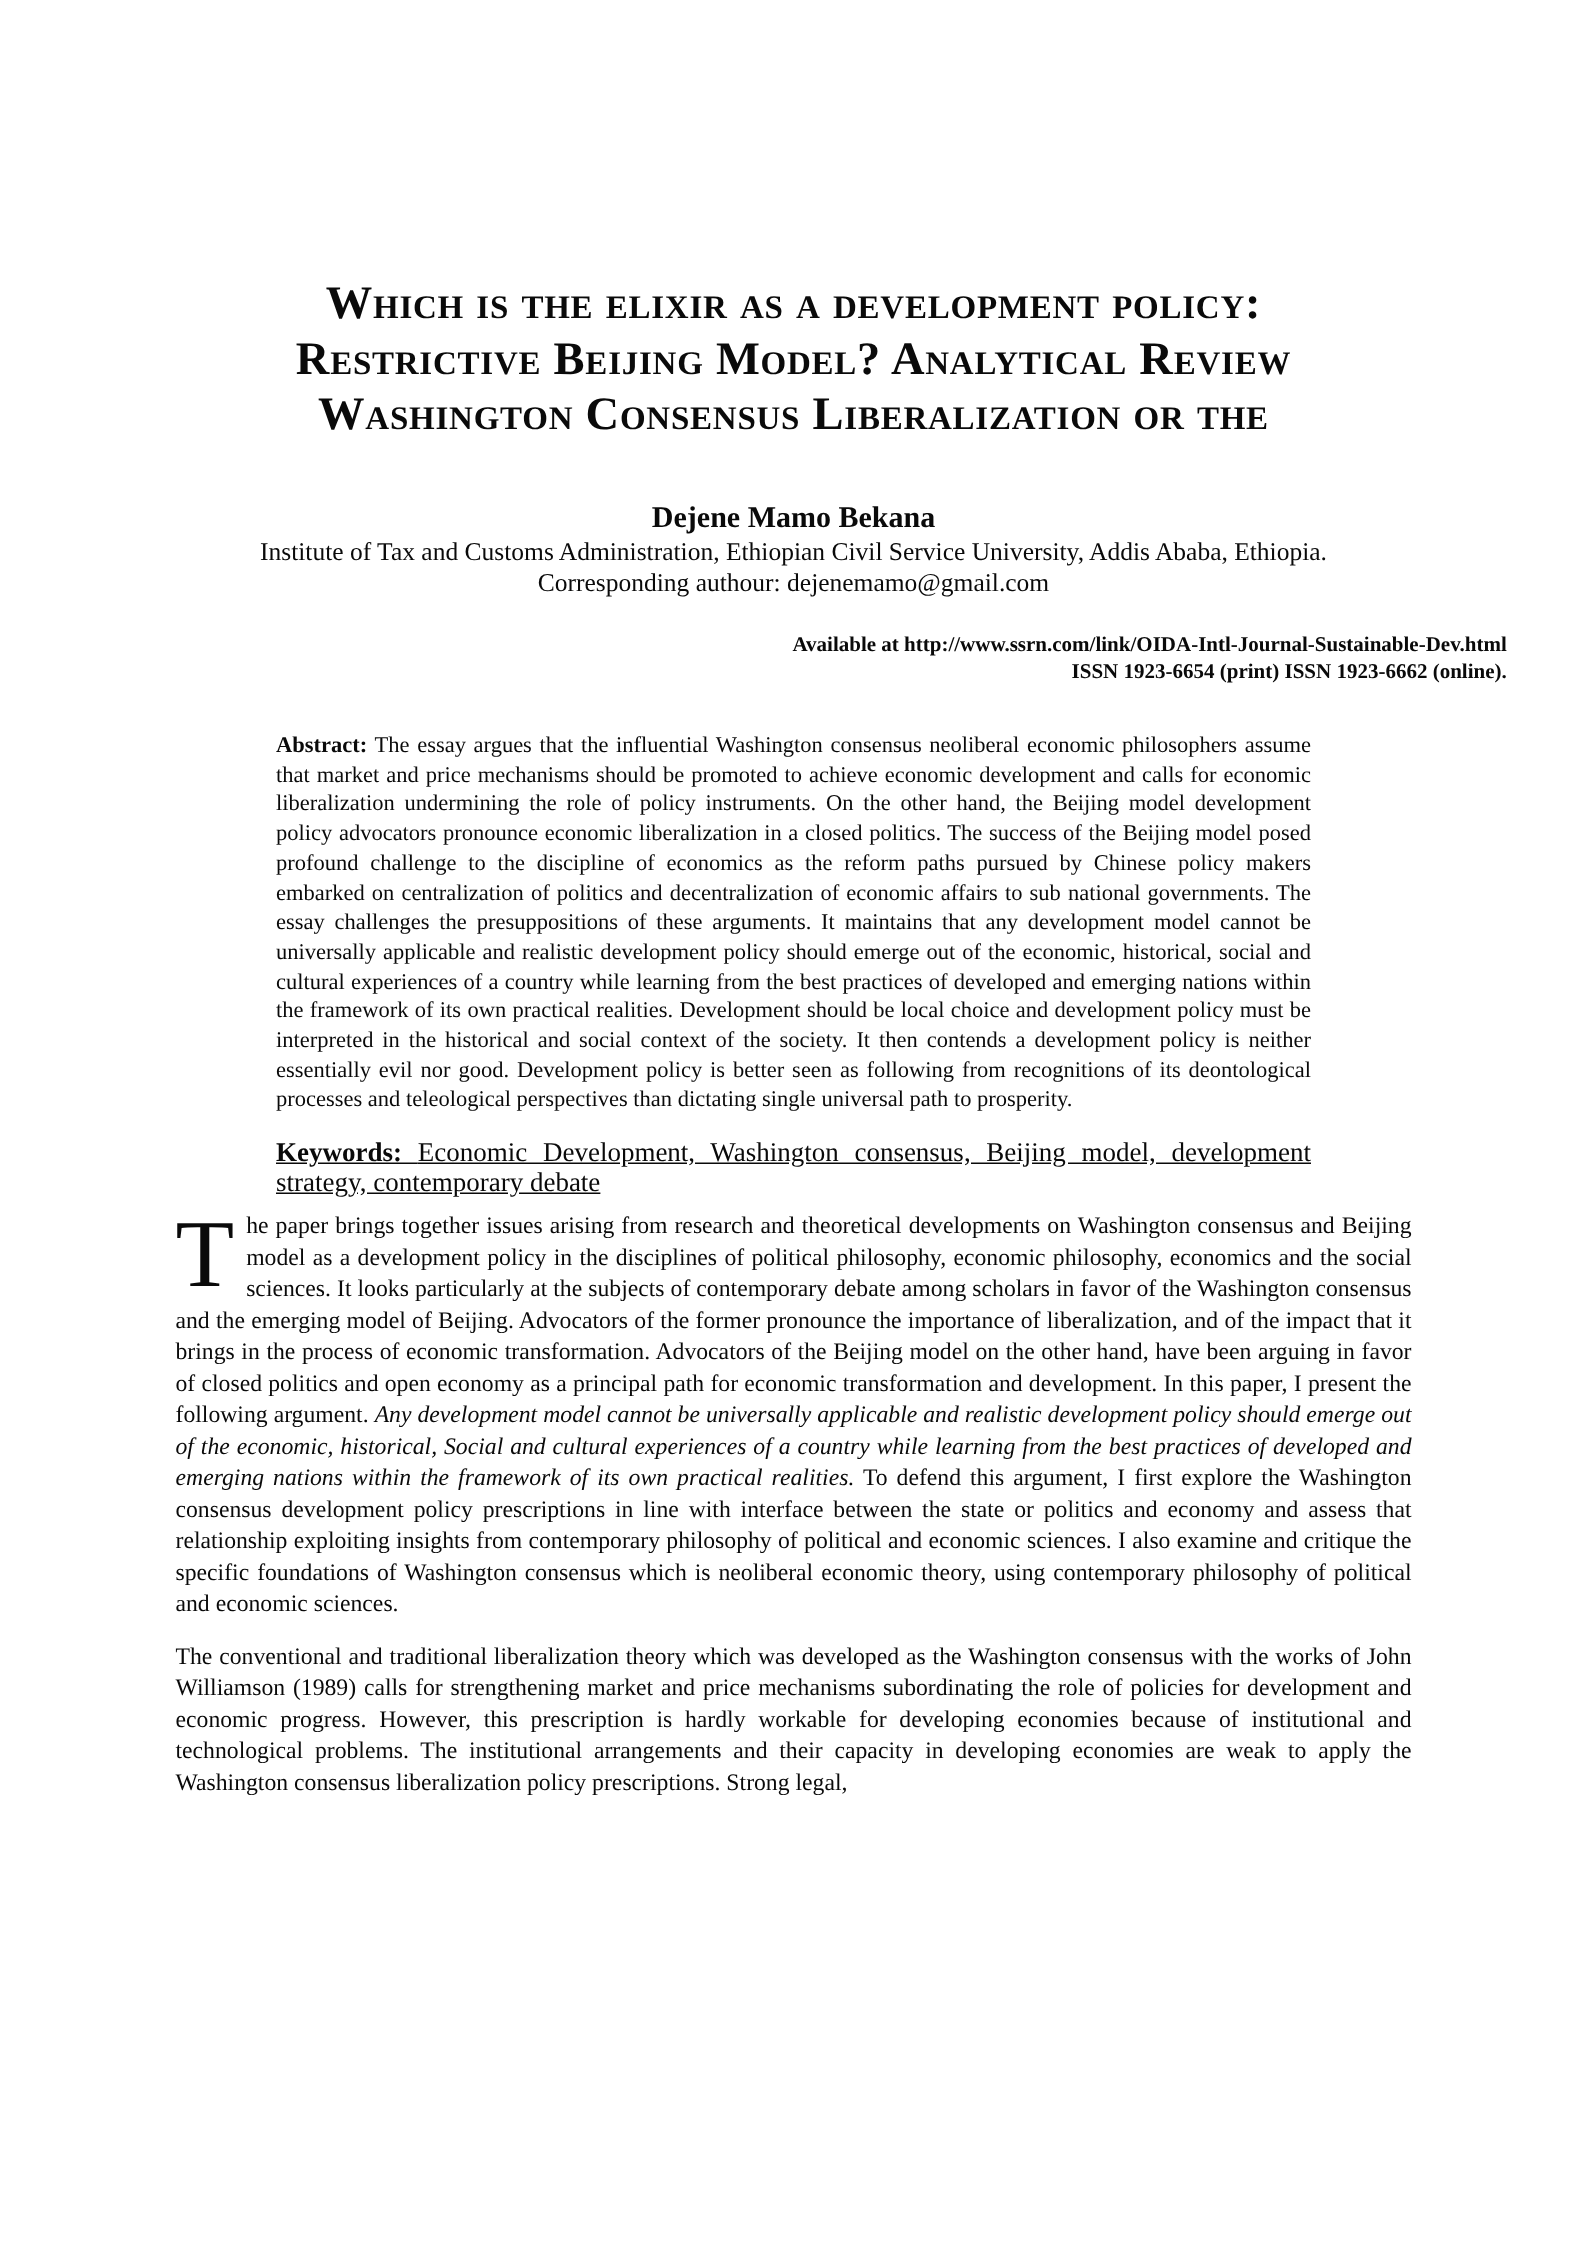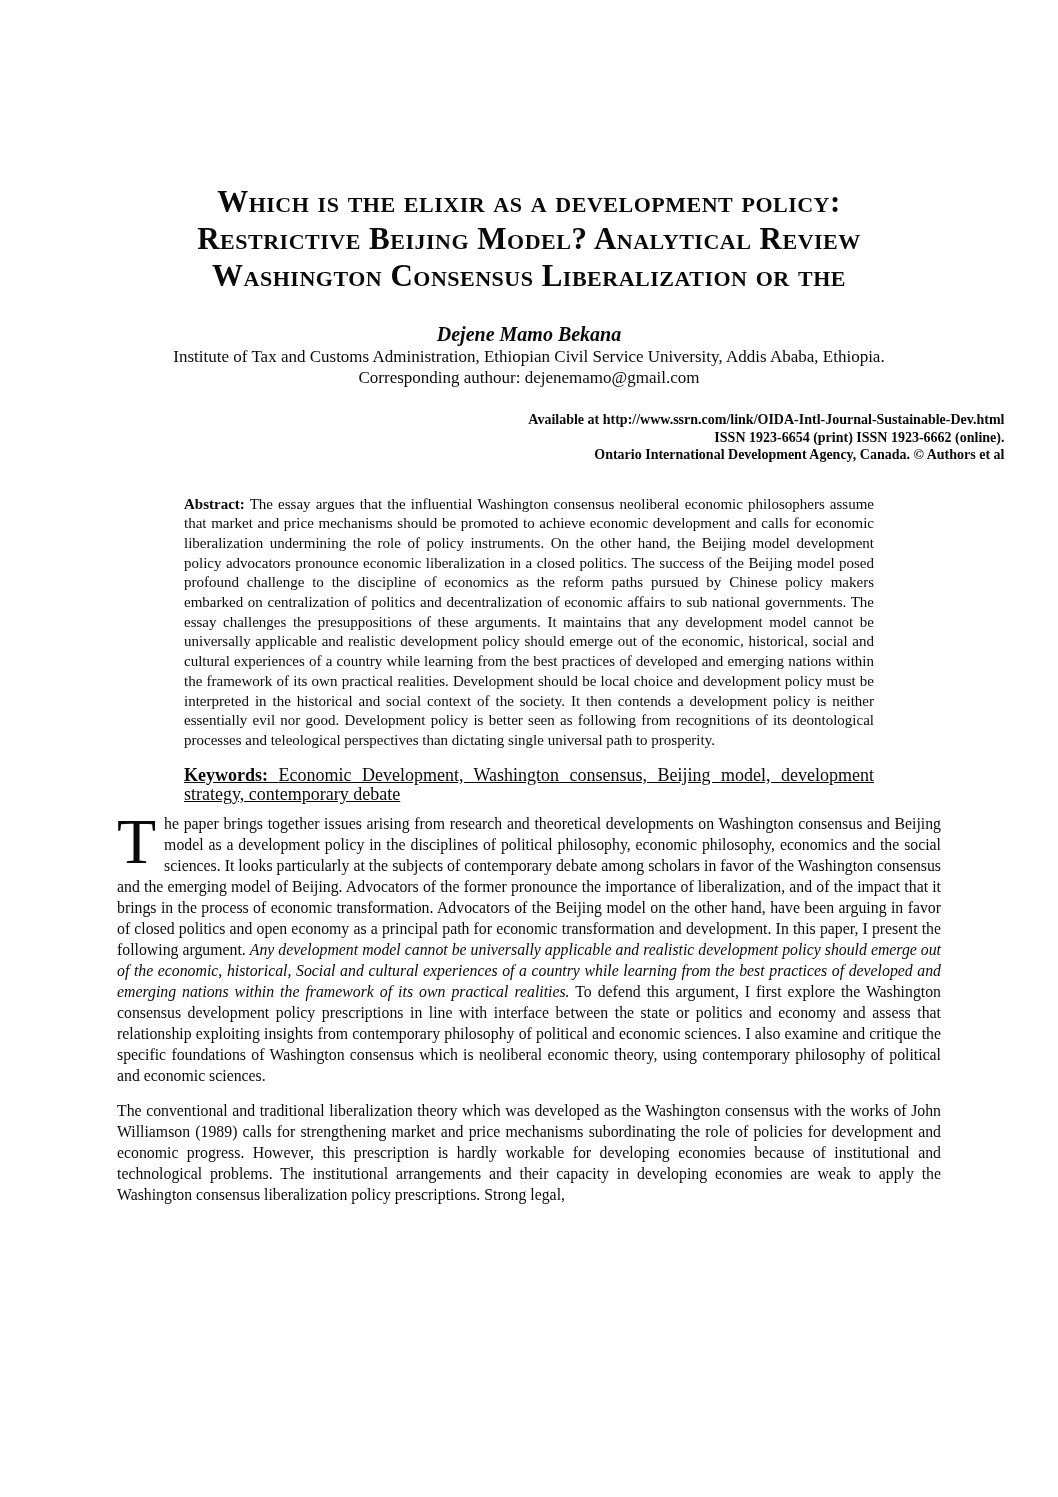--- a/index.html
+++ b/index.html
@@ -21,26 +21,25 @@
     margin: 183px auto 0 auto;
     width: 824px;
     text-align: center;
     font-weight: bold;
     font-variant: small-caps;
     font-size: 31px;
     line-height: 37px;
     letter-spacing: 0.5px;
   }
   .author-name {
-    margin-top: 29px;
+    margin-top: 40px;
     text-align: center;
     font-weight: bold;
     font-size: 20px;
     line-height: 23px;
-    font-style: italic;
   }
   .affiliation, .corresponding {
     text-align: center;
     font-size: 17px;
     line-height: 21px;
   }
   .avail-block {
     margin-top: 23px;
     text-align: right;
     font-weight: bold;
@@ -99,21 +98,20 @@
     <div>Washington Consensus Liberalization or the</div>
   </h1>
 
   <div class="author-name">Dejene Mamo Bekana</div>
   <div class="affiliation">Institute of Tax and Customs Administration, Ethiopian Civil Service University, Addis Ababa, Ethiopia.</div>
   <div class="corresponding">Corresponding authour: dejenemamo@gmail.com</div>
 
   <div class="avail-block">
     <div>Available at http://www.ssrn.com/link/OIDA-Intl-Journal-Sustainable-Dev.html</div>
     <div>ISSN 1923-6654 (print) ISSN 1923-6662 (online).</div>
-    <div>Ontario International Development Agency, Canada. © Authors et al</div>
   </div>
 
   <p class="abstract-block">
     <span class="b">Abstract:</span>
     <span>The essay argues that the influential Washington consensus neoliberal economic philosophers assume that market and price mechanisms should be promoted to achieve economic development and calls for economic liberalization undermining the role of policy instruments. On the other hand, the Beijing model development policy advocators pronounce economic liberalization in a closed politics. The success of the Beijing model posed profound challenge to the discipline of economics as the reform paths pursued by Chinese policy makers embarked on centralization of politics and decentralization of economic affairs to sub national governments. The essay challenges the presuppositions of these arguments. It maintains that any development model cannot be universally applicable and realistic development policy should emerge out of the economic, historical, social and cultural experiences of a country while learning from the best practices of developed and emerging nations within the framework of its own practical realities. Development should be local choice and development policy must be interpreted in the historical and social context of the society. It then contends a development policy is neither essentially evil nor good. Development policy is better seen as following from recognitions of its deontological processes and teleological perspectives than dictating single universal path to prosperity.</span>
   </p>
 
   <p class="keywords-block">
     <span class="b">Keywords:</span>
     <span>Economic Development, Washington consensus, Beijing model, development strategy, contemporary debate</span>

